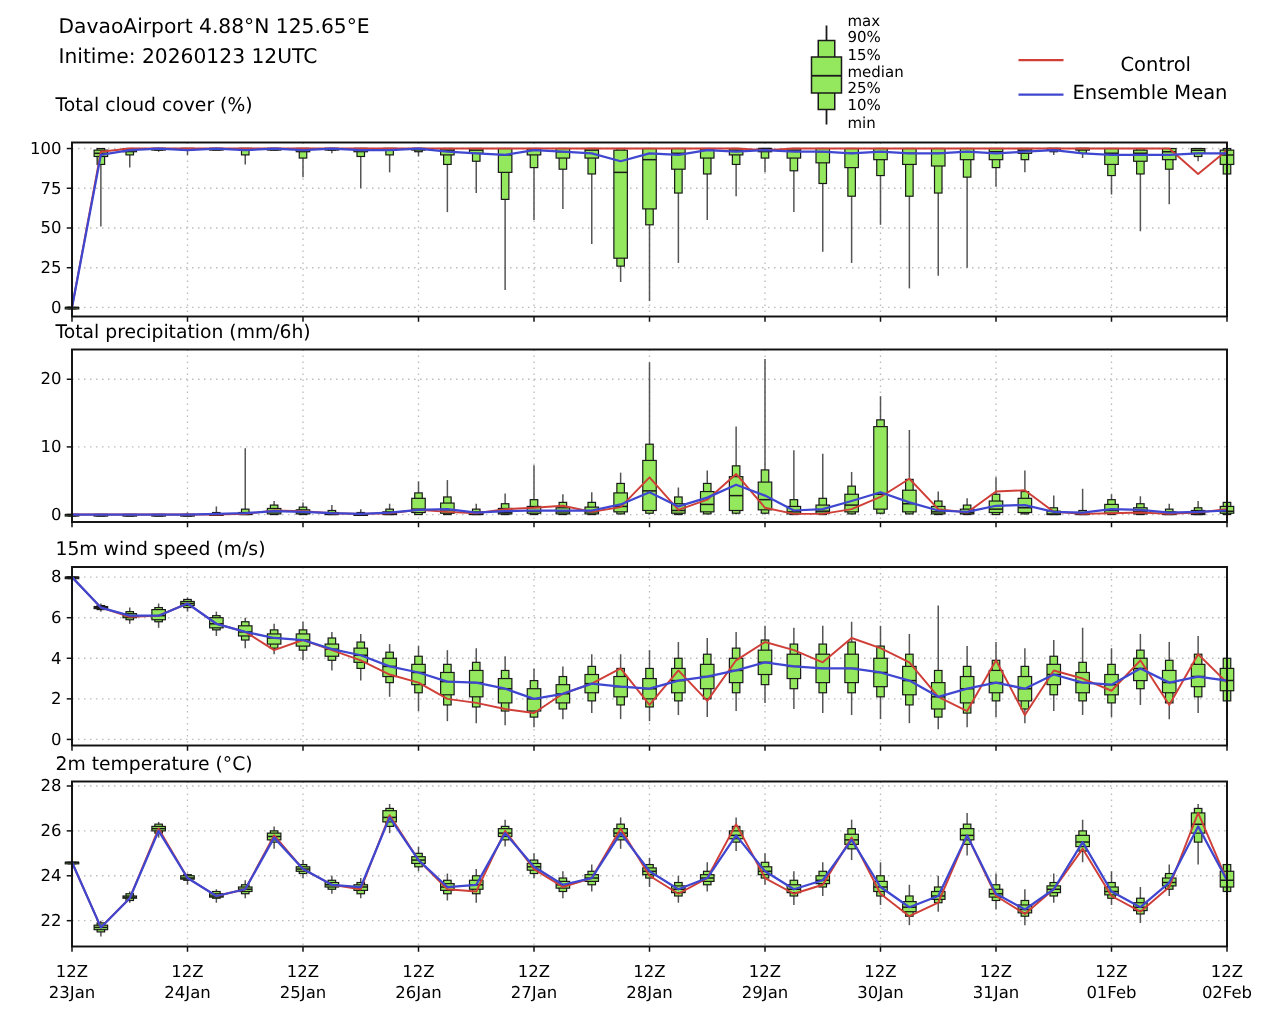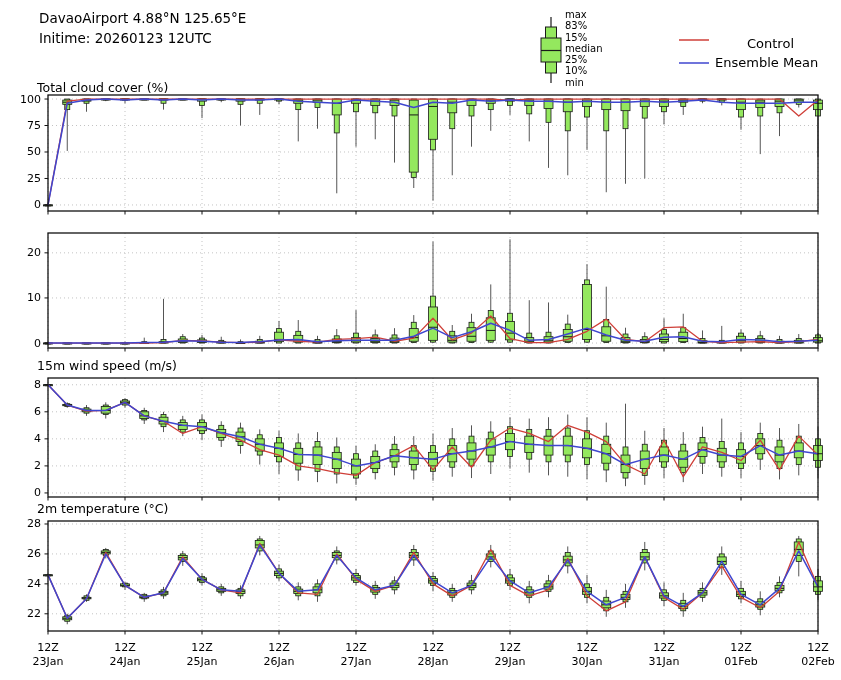--- a/index.html
+++ b/index.html
@@ -874,27 +874,28 @@
         <line x1="679" x2="709" y1="40" y2="40" stroke="#cf3f38" stroke-width="1.5"></line>
         <line x1="679" x2="709" y1="63" y2="63" stroke="#3f46cf" stroke-width="1.5"></line>
       </g>
     </svg>
 
   <div class="abs hdr">
     <div>DavaoAirport 4.88°N 125.65°E</div>
     <div>Initime: 20260123 12UTC</div>
   </div>
 
-  <div class="abs ptitle" style="top:80px;">Total cloud cover (%)</div>
+  <div class="abs ptitle" style="top:62px;">Total cloud cover (%)</div>
+  <div class="abs ptitle" style="top:213px;">Total precipitation (mm/6h)</div>
   <div class="abs ptitle" style="top:358px;">15m wind speed (m/s)</div>
   <div class="abs ptitle" style="top:501px;">2m temperature (°C)</div>
 
   <div class="abs boxlabels">
     <div>max</div>
-    <div>83%</div>
+    <div>90%</div>
     <div>15%</div>
     <div>median</div>
     <div>25%</div>
     <div>10%</div>
     <div>min</div>
   </div>
 
   <div class="abs legend-label" style="left:715px;top:36px;margin-left:32px;">Control</div>
   <div class="abs legend-label" style="left:715px;top:55px;">Ensemble Mean</div>
 

